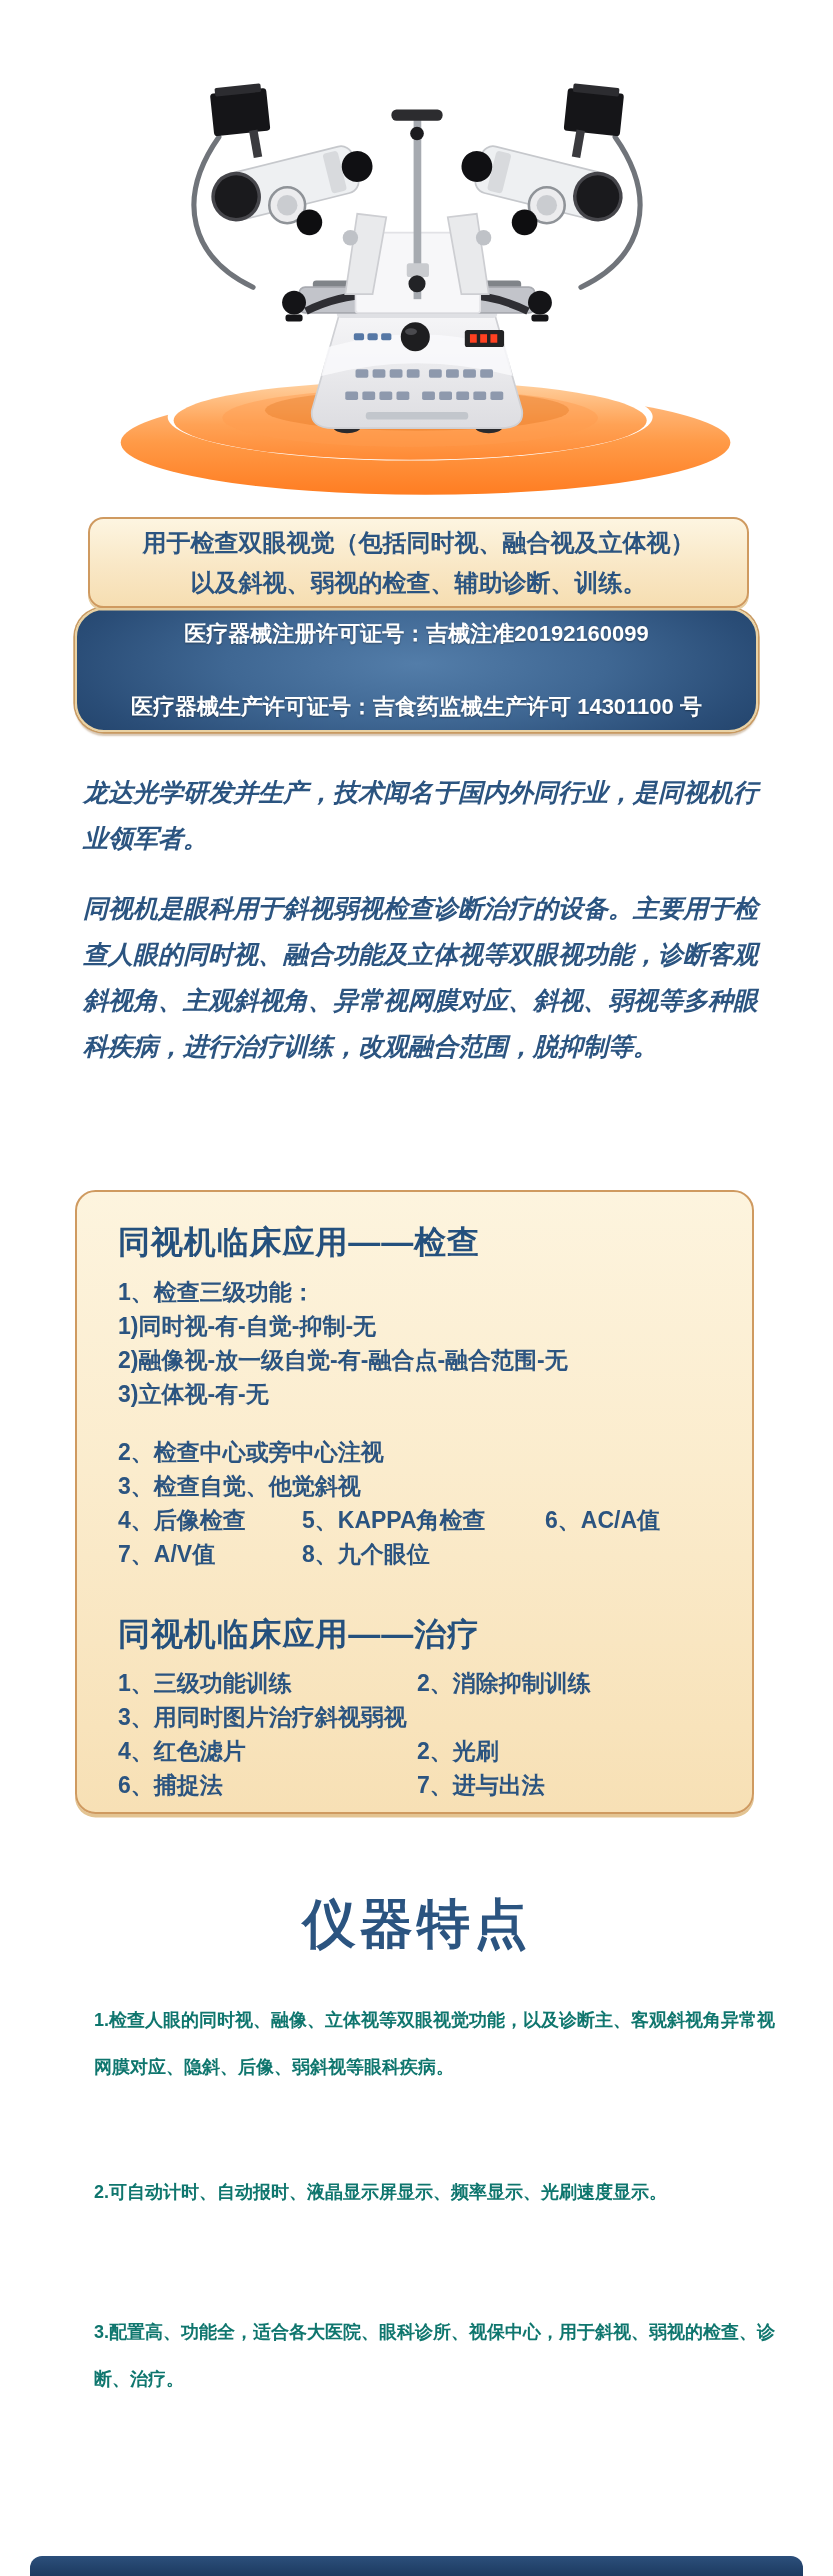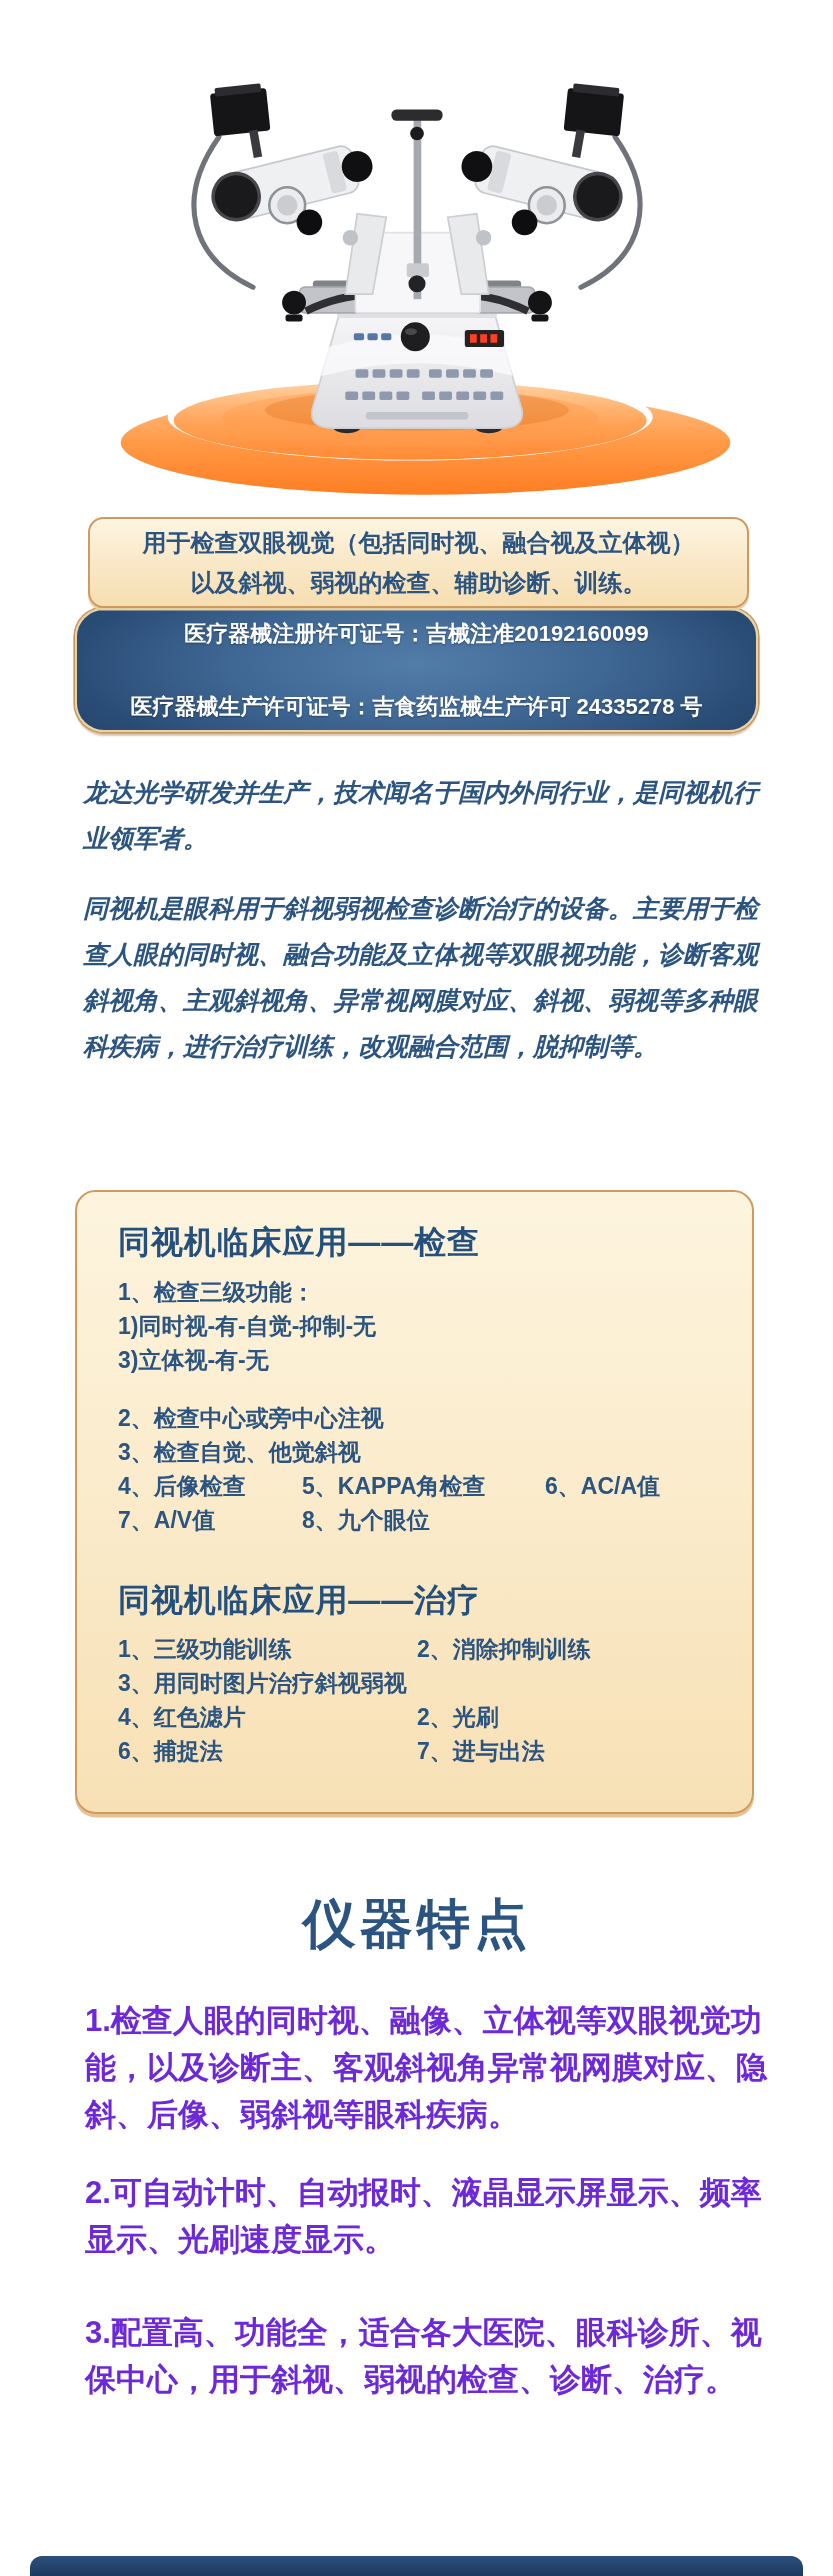--- a/index.html
+++ b/index.html
@@ -58,22 +58,22 @@
   .c-line .col-b{position:absolute;left:184px;top:0;}
   .c-line .col-c{position:absolute;left:427px;top:0;}
   .c-line .col-r{position:absolute;left:299px;top:0;}
 
   
   .features-title{
     position:absolute;left:0;top:1889px;width:834px;text-align:center;
     color:#2b5480;font-weight:bold;font-size:53px;letter-spacing:4.3px;
   }
   .feature-p{
-    position:absolute;left:85px;width:683px;
-    color:#6d28d9;font-weight:bold;font-size:31px;line-height:47px;text-align:left;
+    position:absolute;left:94px;width:683px;
+    color:#0f766e;font-weight:bold;font-size:18px;line-height:47px;text-align:left;
   }
   .feature-p.f1{top:1997px;}
   .feature-p.f2{top:2169px;}
   .feature-p.f3{top:2309px;}
 
   
   .bottom-strip{
     position:absolute;left:30px;right:31px;bottom:0;height:20.5px;
     background:linear-gradient(180deg,#2c4f7b,#1c3a60);
     border-radius:12px 12px 0 0;
@@ -192,31 +192,32 @@
     </svg>
   </div>
 
   <div class="intro-box">
     <div class="line">用于检查双眼视觉（包括同时视、融合视及立体视）</div>
     <div class="line">以及斜视、弱视的检查、辅助诊断、训练。</div>
   </div>
 
   <div class="license-banner">
     <div class="line">医疗器械注册许可证号：吉械注准20192160099</div>
-    <div class="line">医疗器械生产许可证号：吉食药监械生产许可 24335278 号</div>
+    <div class="line">医疗器械生产许可证号：吉食药监械生产许可 14301100 号</div>
   </div>
 
   <div class="about-p p1">龙达光学研发并生产，技术闻名于国内外同行业，是同视机行业领军者。</div>
   <div class="about-p p2">同视机是眼科用于斜视弱视检查诊断治疗的设备。主要用于检查人眼的同时视、融合功能及立体视等双眼视功能，诊断客观斜视角、主观斜视角、异常视网膜对应、斜视、弱视等多种眼科疾病，进行治疗训练，改观融合范围，脱抑制等。</div>
 
   <div class="clinical-box">
     <h3 class="clinical-title">同视机临床应用——检查</h3>
 
     <div class="c-line">1、检查三级功能：</div>
     <div class="c-line">1)同时视-有-自觉-抑制-无</div>
+    <div class="c-line">2)融像视-放一级自觉-有-融合点-融合范围-无</div>
     <div class="c-line">3)立体视-有-无</div>
 
     <div class="c-line gap-top">2、检查中心或旁中心注视</div>
     <div class="c-line">3、检查自觉、他觉斜视</div>
 
     <div class="c-line">
       <span>4、后像检查</span>
       <span class="col-b">5、KAPPA角检查</span>
       <span class="col-c">6、AC/A值</span>
     </div>

